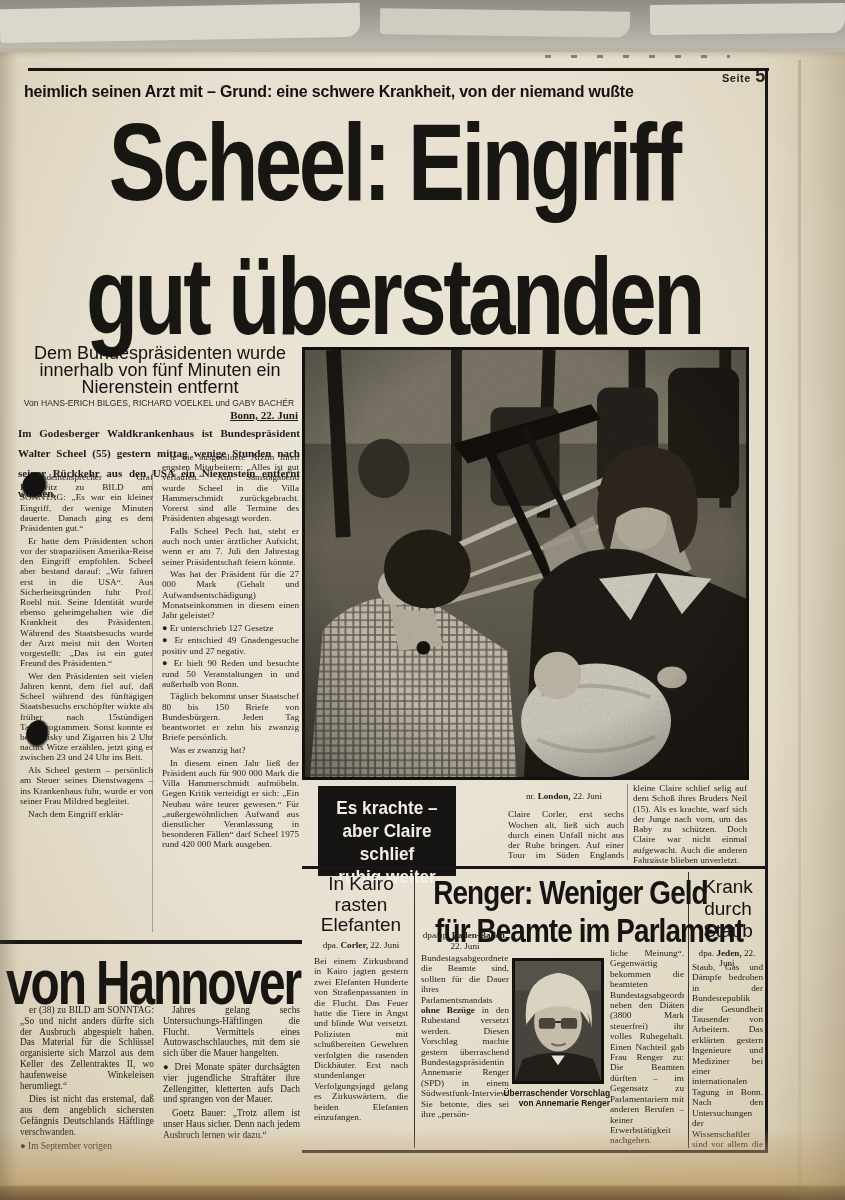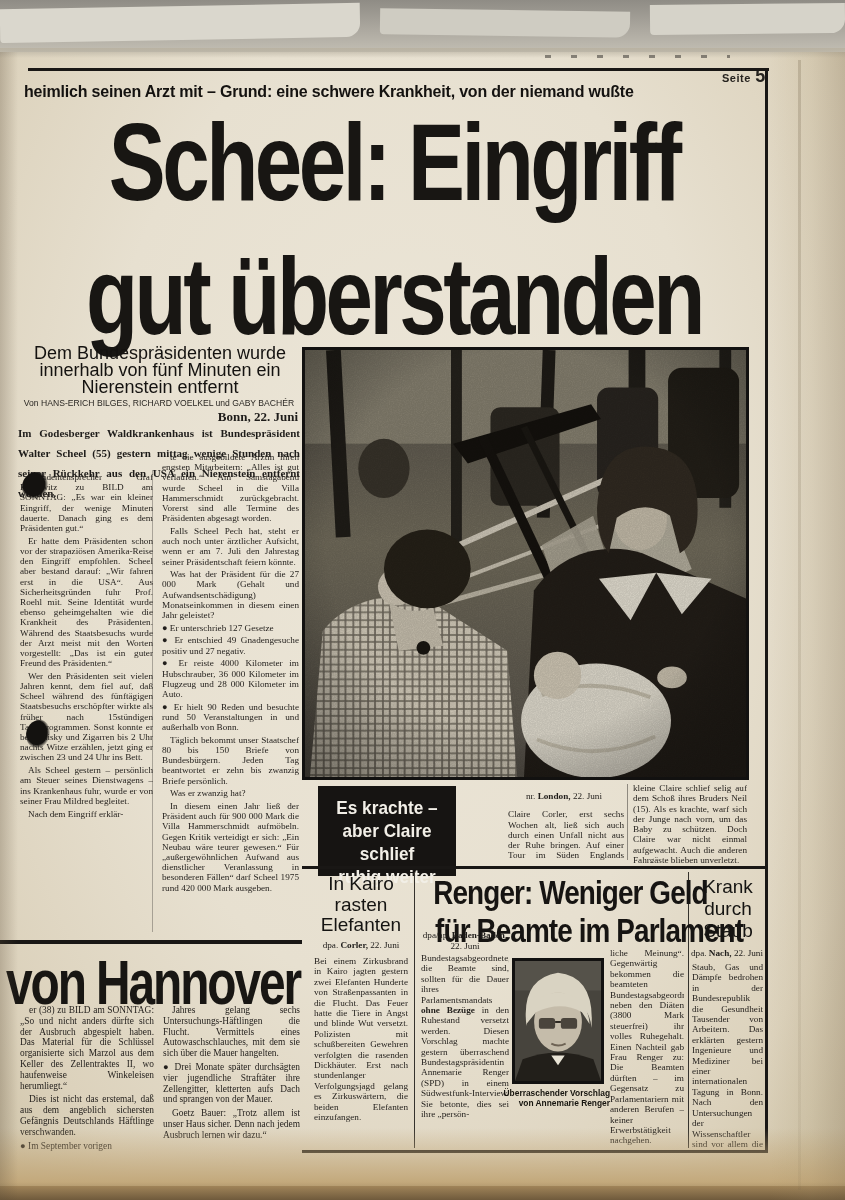--- a/index.html
+++ b/index.html
@@ -31,21 +31,21 @@
   .seite .lbl{font-size:11px;letter-spacing:.5px;}
   .seite .num{font-size:18px;}
   .kicker{top:82px;left:24px;width:700px;font-size:17px;font-weight:bold;color:#141210;
     transform:scaleX(.94);transform-origin:left top;letter-spacing:-.2px;}
   .headline{top:104px;left:36px;width:716px;text-align:center;line-height:106px;color:#181613;}
   .hl-line{display:inline-block;white-space:nowrap;font-weight:bold;font-size:97px;letter-spacing:-4px;
     transform:scale(.88,1.12);transform-origin:center top;}
   
   .subhead{top:345px;left:20px;width:280px;text-align:center;font-size:18px;line-height:17px;color:#141210;}
   .byline{top:398px;left:14px;width:290px;text-align:center;font-size:8.6px;color:#2a2723;}
-  .dateline-bonn{top:409px;left:20px;width:278px;text-align:right;font-weight:bold;font-size:13px;}
+  .dateline-bonn{top:409px;left:20px;width:278px;text-align:right;font-weight:bold;font-size:11px;text-decoration:underline;}
   .lead{top:423px;left:18px;width:282px;font-weight:bold;font-size:11px;line-height:20px;text-align:justify;}
   .body-col{font-size:9.2px;line-height:10.2px;text-align:justify;color:#211e1b;overflow:hidden;}
   .body-col p{margin:0 0 2.5px;text-indent:8px;}
   .body-col p.bullet{text-indent:0;}
   .col-s1{top:472px;left:20px;width:133px;height:466px;}
   .col-s2{top:452px;left:162px;width:137px;height:486px;}
   .vr-scheel{top:470px;left:152px;height:462px;opacity:.35;}
   .blot{background:radial-gradient(ellipse at 45% 45%,#141210 55%,rgba(20,18,16,0) 72%);border-radius:58% 42% 55% 45%;}
   .blot1{top:472px;left:22px;width:26px;height:27px;}
   .blot2{top:720px;left:26px;width:24px;height:28px;}
@@ -137,21 +137,20 @@
     <p>Als Scheel gestern – persönlich am Steuer seines Dienstwagens – ins Krankenhaus fuhr, wurde er von seiner Frau Mildred begleitet.</p>
     <p>Nach dem Eingriff erklär-</p>
   </div>
   <div class="abs vrule vr-scheel"></div>
   <div class="abs body-col col-s2">
     <p>te die ausgebildete Ärztin ihren engsten Mitarbeitern: „Alles ist gut verlaufen.“ Am Samstagabend wurde Scheel in die Villa Hammerschmidt zurückgebracht. Vorerst sind alle Termine des Präsidenten abgesagt worden.</p>
     <p>Falls Scheel Pech hat, steht er auch noch unter ärztlicher Aufsicht, wenn er am 7. Juli den Jahrestag seiner Präsidentschaft feiern könnte.</p>
     <p>Was hat der Präsident für die 27 000 Mark (Gehalt und Aufwandsentschädigung) Monatseinkommen in diesem einen Jahr geleistet?</p>
     <p class="bullet">● Er unterschrieb 127 Gesetze</p>
     <p class="bullet">● Er entschied 49 Gnadengesuche positiv und 27 negativ.</p>
-    <p class="bullet">● Er reiste 4000 Kilometer im Hubschrauber, 36 000 Kilometer im Flugzeug und 28 000 Kilometer im Auto.</p>
     <p class="bullet">● Er hielt 90 Reden und besuchte rund 50 Veranstaltungen in und außerhalb von Bonn.</p>
     <p>Täglich bekommt unser Staatschef 80 bis 150 Briefe von Bundesbürgern. Jeden Tag beantwortet er zehn bis zwanzig Briefe persönlich.</p>
     <p>Was er zwanzig hat?</p>
     <p>In diesem einen Jahr ließ der Präsident auch für 900 000 Mark die Villa Hammerschmidt aufmöbeln. Gegen Kritik verteidigt er sich: „Ein Neubau wäre teurer gewesen.“ Für „außergewöhnlichen Aufwand aus dienstlicher Veranlassung in besonderen Fällen“ darf Scheel 1975 rund 420 000 Mark ausgeben.</p>
   </div>
   <div class="abs blot blot1"></div>
   <div class="abs blot blot2"></div>
 
   <div class="abs photo-frame">
     <svg viewBox="0 0 447 433" preserveAspectRatio="none">
@@ -278,21 +277,21 @@
   <div class="abs renger-cap sans">Überraschender Vorschlag von Annemarie Renger</div>
   <div class="abs mini-body renger-c3">liche Meinung“. Gegenwärtig bekommen die beamteten Bundestagsabgeordneten neben den Diäten (3800 Mark steuerfrei) ihr volles Ruhegehalt. Einen Nachteil gab Frau Renger zu: Die Beamten dürften – im Gegensatz zu Parlamentariern mit anderen Berufen – keiner Erwerbstätigkeit nachgehen.</div>
 
   <div class="abs light-head staub-head">
     <div>Krank</div>
     <div>durch</div>
     <div>Staub</div>
   </div>
   <div class="abs dl staub-dl">
     <span>dpa.</span>
-    <span class="city">Nach,</span>
+    <span class="city">Jeden,</span>
     <span>22. Juni</span>
   </div>
   <div class="abs mini-body staub-body">Staub, Gas und Dämpfe bedrohen in der Bundesrepublik die Gesundheit Tausender von Arbeitern. Das erklärten gestern Ingenieure und Mediziner bei einer internationalen Tagung in Bonn. Nach den Untersuchungen der Wissenschaftler sind vor allem die Arbeitsplätze in Asbest verarbeitenden Betrieben gefährdet. Dort besteht für die Beschäftigten Krebsgefahr.</div>
 
   <div class="abs rule rule-left-div"></div>
   <div class="abs hann-head sans">von Hannover</div>
   <div class="abs hann-col hann1">
     <p>er (38) zu BILD am SONNTAG: „So und nicht anders dürfte sich der Ausbruch abgespielt haben. Das Material für die Schlüssel organisierte sich Marzol aus dem Keller des Zellentraktes II, wo haufenweise Winkeleisen herumliegt.“</p>
     <p>Dies ist nicht das erstemal, daß aus dem angeblich sichersten Gefängnis Deutschlands Häftlinge verschwanden.</p>
     <p class="bullet">● Im September vorigen</p>

